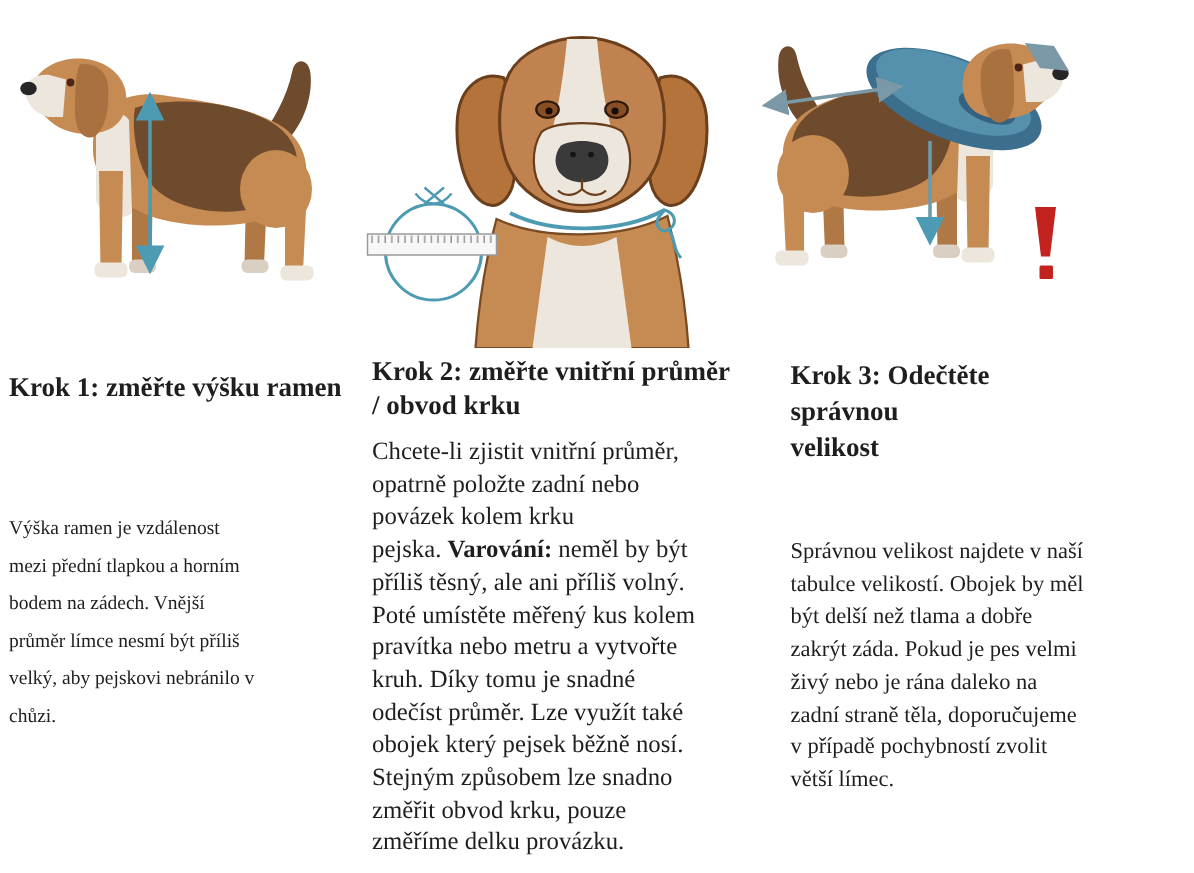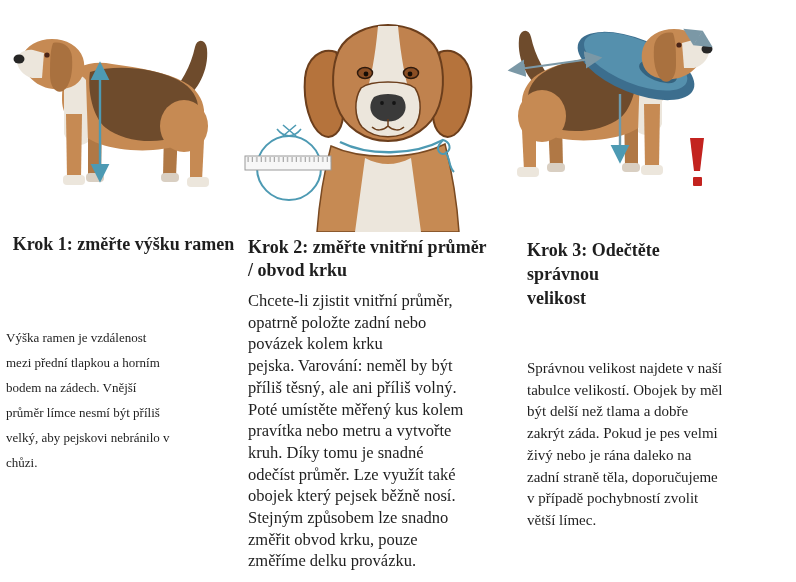--- a/index.html
+++ b/index.html
@@ -20,31 +20,31 @@
   .col { box-sizing:border-box; }
   .col1 { padding-left:6px; padding-right:2px; }
   .col2 { padding-left:5px; padding-right:4px; }
   .col3 { padding-left:3px; padding-right:64px;margin-left:28px; }
   .heading {
     margin:0;
     font-weight:bold;
     font-size:18px;
     white-space:pre-line;
   }
-  .col1 .heading { line-height:25px;text-align:center; }
+  .col1 .heading { margin-top:14px; line-height:25px; }
   .col2 .heading { margin-top:4px;  line-height:23px; }
   .col3 .heading { margin-top:6px;  line-height:24px; }
   .body {
     margin:0;
     white-space:pre-line;
   }
   .col1 .body { margin-top:68px; font-size:13px;   line-height:25px; }
   .col2 .body { margin-top:8px;  font-size:16.5px; line-height:21.7px; }
   .col3 .body { margin-top:48px; font-size:15px; line-height:21.7px; }
-  .body b { font-weight:normal; }
+  .body b { font-weight:bold; }
 </style>
 </head>
 <body>
 
 <div class="page">
 
   <svg class="illos" viewBox="0 0 796 232" xmlns="http://www.w3.org/2000/svg">
     <defs>
       <marker id="ahTeal" markerWidth="9" markerHeight="9" refX="6" refY="4" orient="auto-start-reverse">
         <path d="M0,0 L8,4 L0,8 Z" fill="#4d9ab3"></path>

